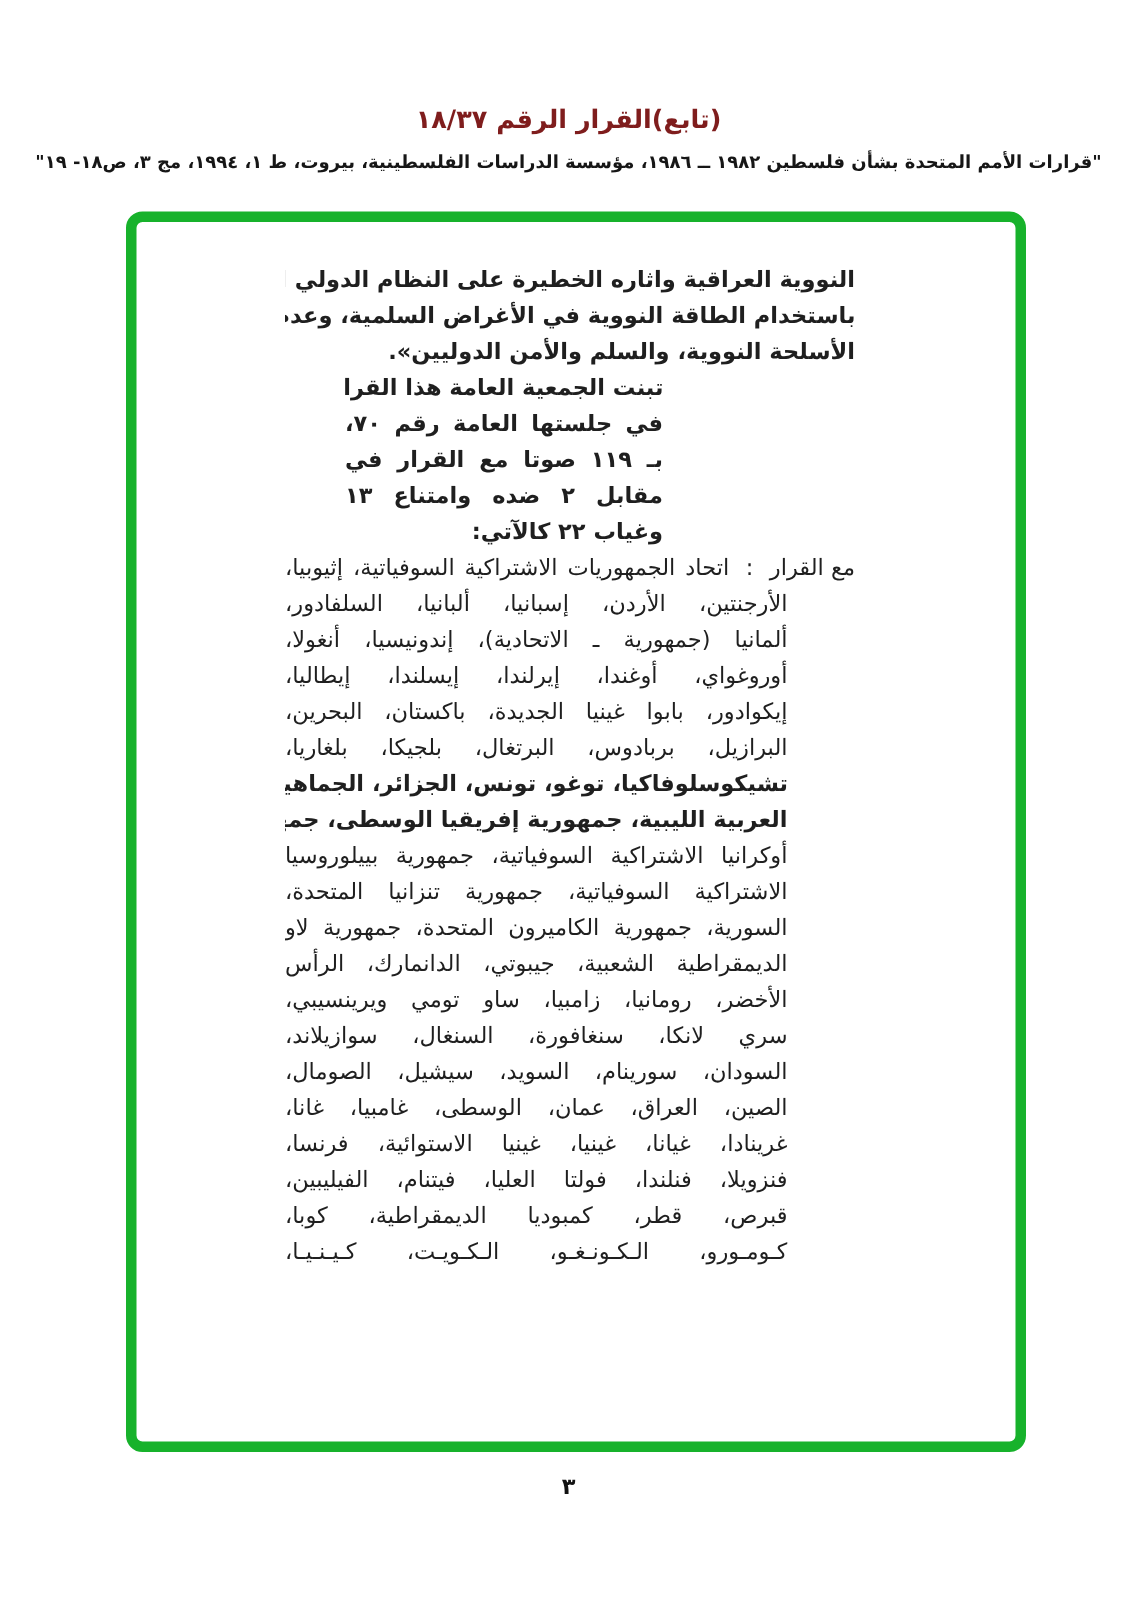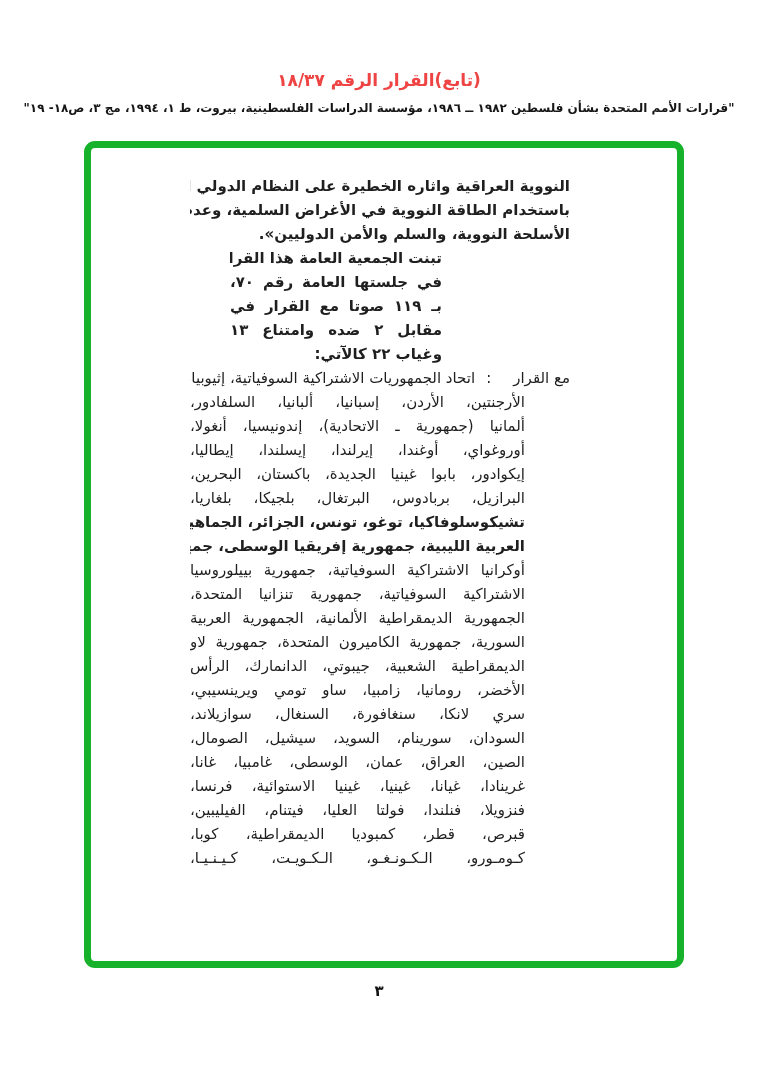--- a/index.html
+++ b/index.html
@@ -7,21 +7,21 @@
   body {
     width: 758px; height: 1078px;
     position: relative;
     font-family: "DejaVu Sans", sans-serif;
     color: #1f1f1f;
     overflow: hidden;
   }
   .doc-title {
     position: absolute; top: 70px; left: 0; right: 0;
     text-align: center; direction: rtl;
-    font-size: 17px; font-weight: bold; color: #ef4444;
+    font-size: 17px; font-weight: bold; color: #7f1d1d;
     white-space: nowrap;
   }
   .doc-source {
     position: absolute; top: 101px; left: 0; right: 0;
     text-align: center; direction: rtl;
     font-size: 12px; font-weight: bold; color: #161616;
     white-space: nowrap;
   }
   .green-box {
     position: absolute;
@@ -41,21 +41,21 @@
     text-align-last: justify;
     white-space: nowrap; 
     overflow: hidden;
   }
   .line.last { text-align-last: right; }
   .line.bold { font-weight: bold; }
   .adoption-block { width: 212px; margin-right: 128px; }
   .vote-first {
     display: flex; align-items: baseline;
   }
-  .vote-first .vlabel { white-space: nowrap; margin-left: 11px; }
+  .vote-first .vlabel { white-space: nowrap; }
   .vote-first .vcolon { margin: 0 11px; }
   .vote-first .vtext {
     flex: 1 1 auto;
     text-align: justify; text-align-last: justify;
     white-space: nowrap; overflow: hidden;
   }
   .vote-cont { margin-right: 45px; }
   .page-number {
     position: absolute; top: 982px; left: 0; right: 0;
     text-align: center;
@@ -94,21 +94,20 @@
       <div class="vote-cont">
           <div class="line">الأرجنتين، الأردن، إسبانيا، ألبانيا، السلفادور،</div>
           <div class="line">ألمانيا (جمهورية ـ الاتحادية)، إندونيسيا، أنغولا،</div>
           <div class="line">أوروغواي، أوغندا، إيرلندا، إيسلندا، إيطاليا،</div>
           <div class="line">إيكوادور، بابوا غينيا الجديدة، باكستان، البحرين،</div>
           <div class="line">البرازيل، بربادوس، البرتغال، بلجيكا، بلغاريا،</div>
           <div class="line bold">تشيكوسلوفاكيا، توغو، تونس، الجزائر، الجماهيرية</div>
           <div class="line bold">العربية الليبية، جمهورية إفريقيا الوسطى، جمهورية</div>
           <div class="line">أوكرانيا الاشتراكية السوفياتية، جمهورية بييلوروسيا</div>
           <div class="line">الاشتراكية السوفياتية، جمهورية تنزانيا المتحدة،</div>
-          <div class="line">الجمهورية الديمقراطية الألمانية، الجمهورية العربية</div>
           <div class="line">السورية، جمهورية الكاميرون المتحدة، جمهورية لاو</div>
           <div class="line">الديمقراطية الشعبية، جيبوتي، الدانمارك، الرأس</div>
           <div class="line">الأخضر، رومانيا، زامبيا، ساو تومي ويرينسيبي،</div>
           <div class="line">سري لانكا، سنغافورة، السنغال، سوازيلاند،</div>
           <div class="line">السودان، سورينام، السويد، سيشيل، الصومال،</div>
           <div class="line">الصين، العراق، عمان، الوسطى، غامبيا، غانا،</div>
           <div class="line">غرينادا، غيانا، غينيا، غينيا الاستوائية، فرنسا،</div>
           <div class="line">فنزويلا، فنلندا، فولتا العليا، فيتنام، الفيليبين،</div>
           <div class="line">قبرص، قطر، كمبوديا الديمقراطية، كوبا،</div>
           <div class="line">كـومـورو، الـكـونـغـو، الـكـويـت، كـيـنـيـا،</div>

